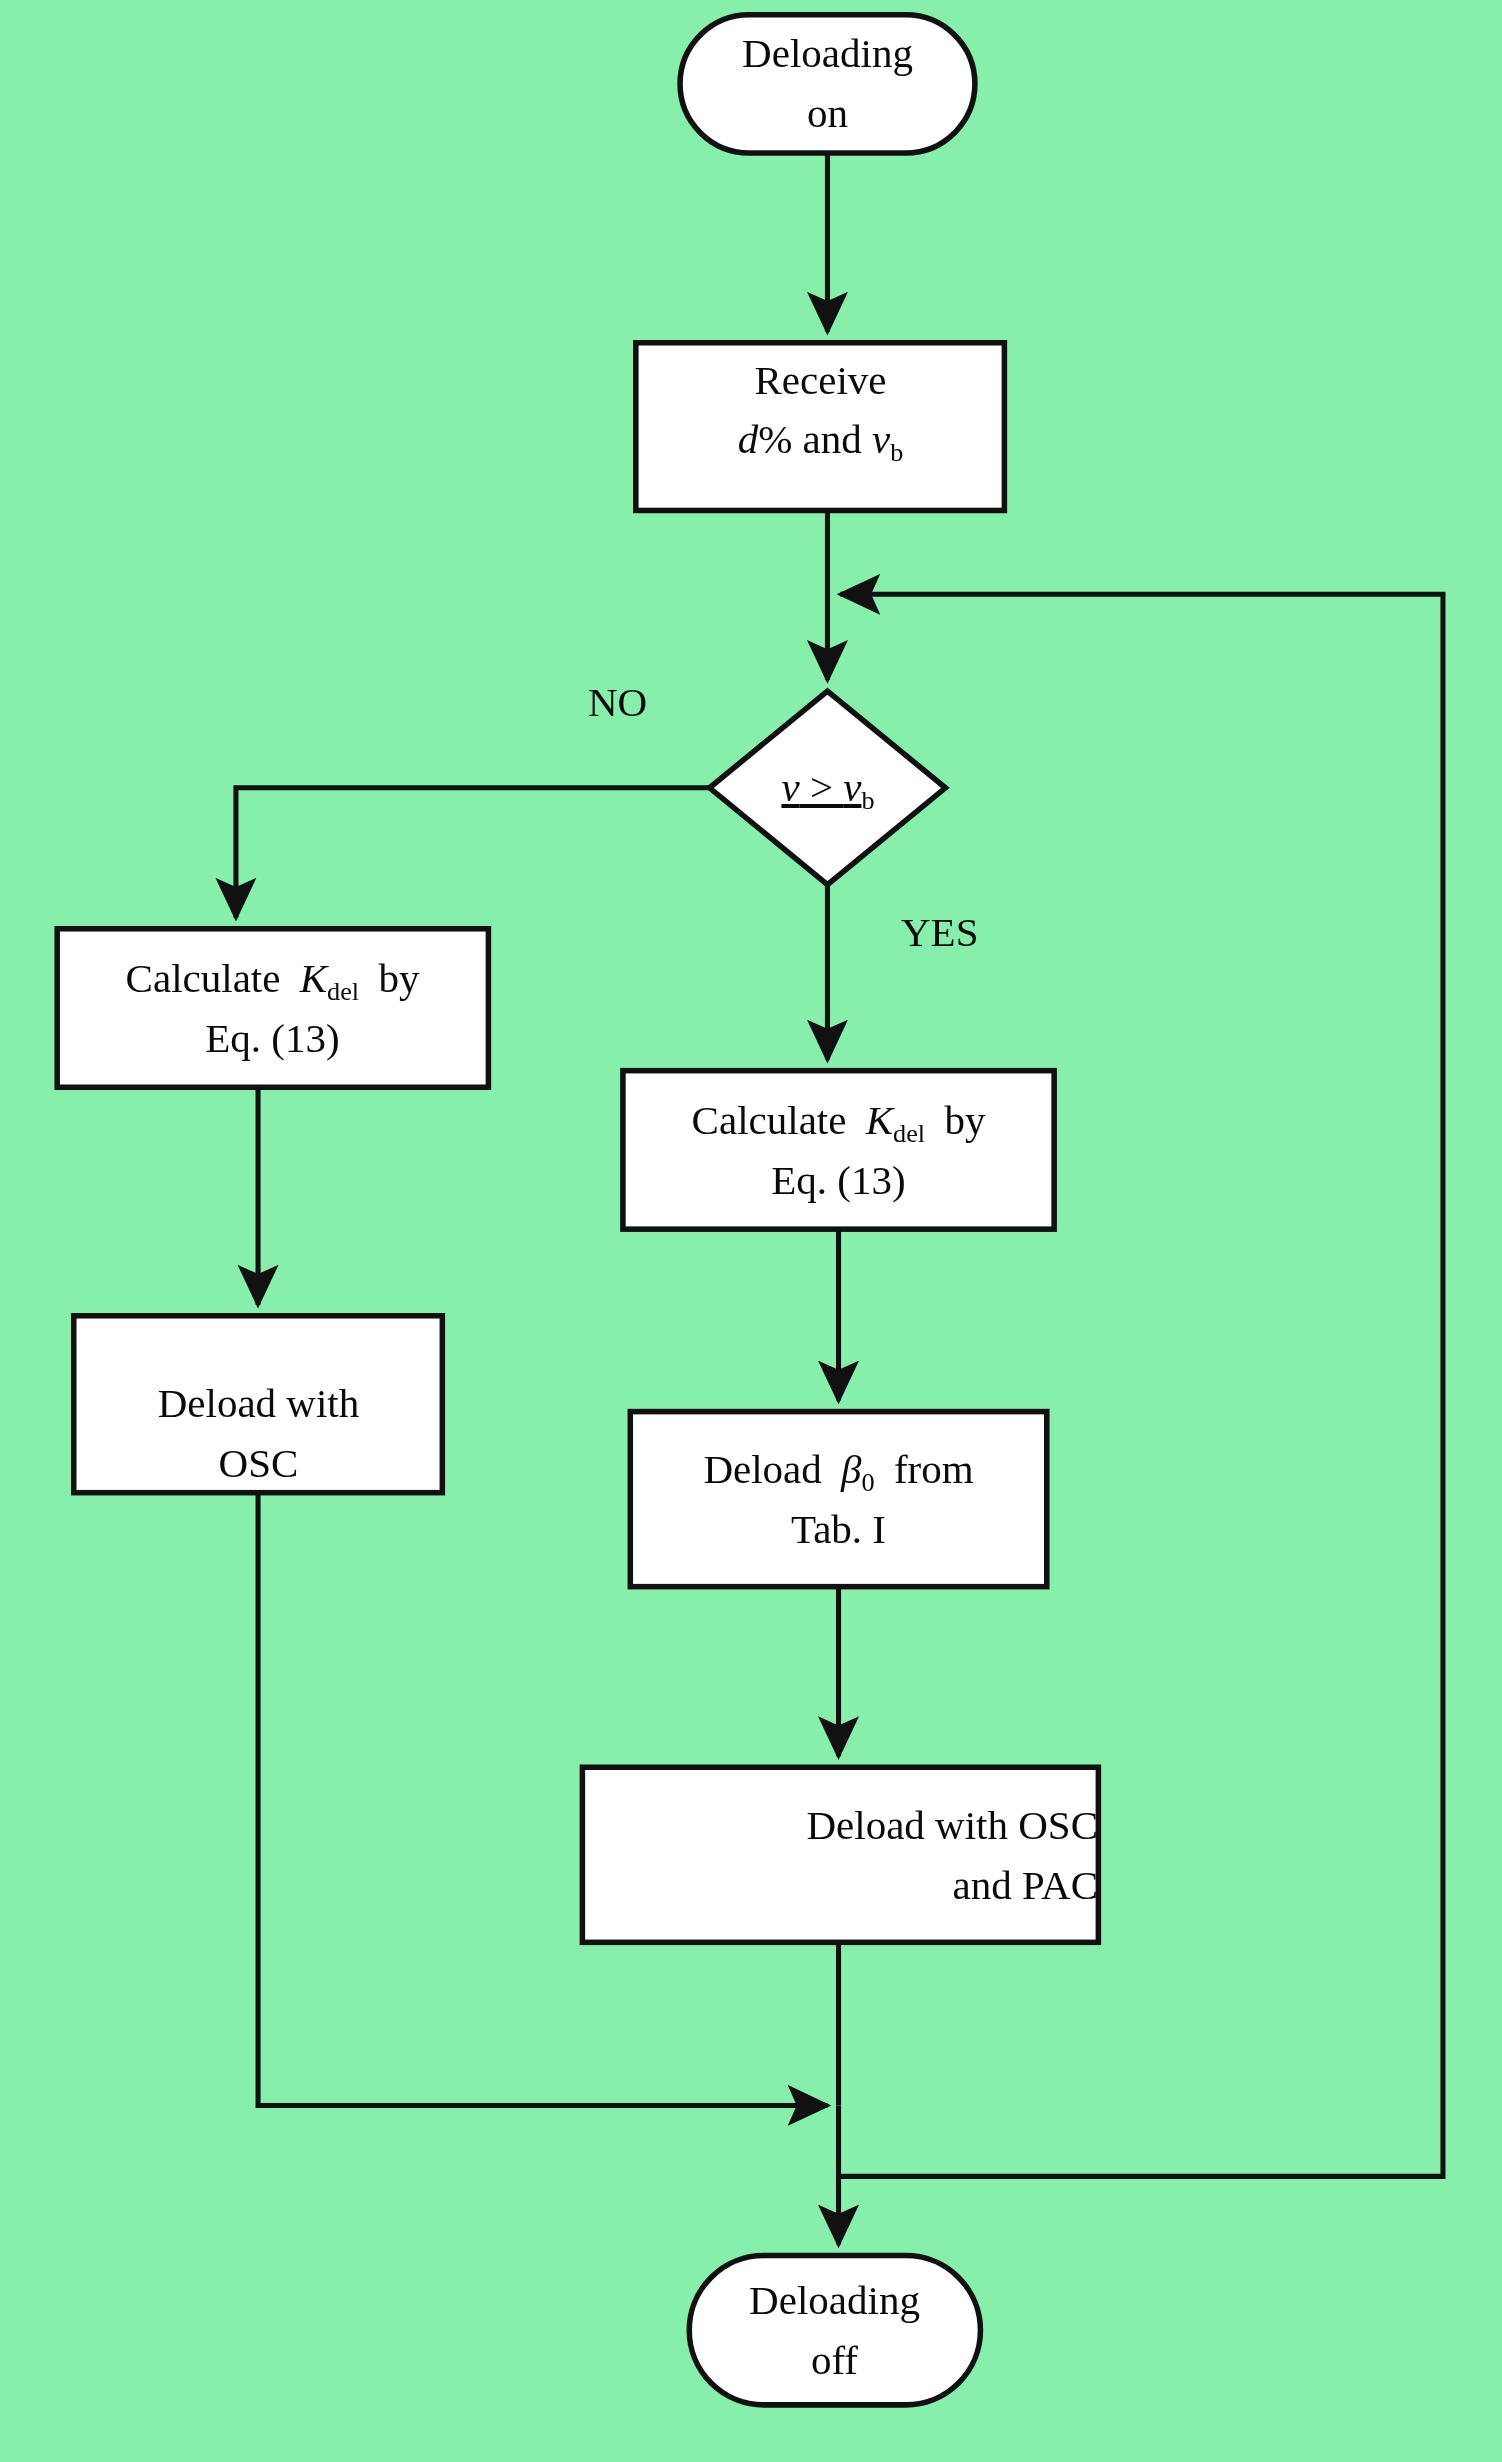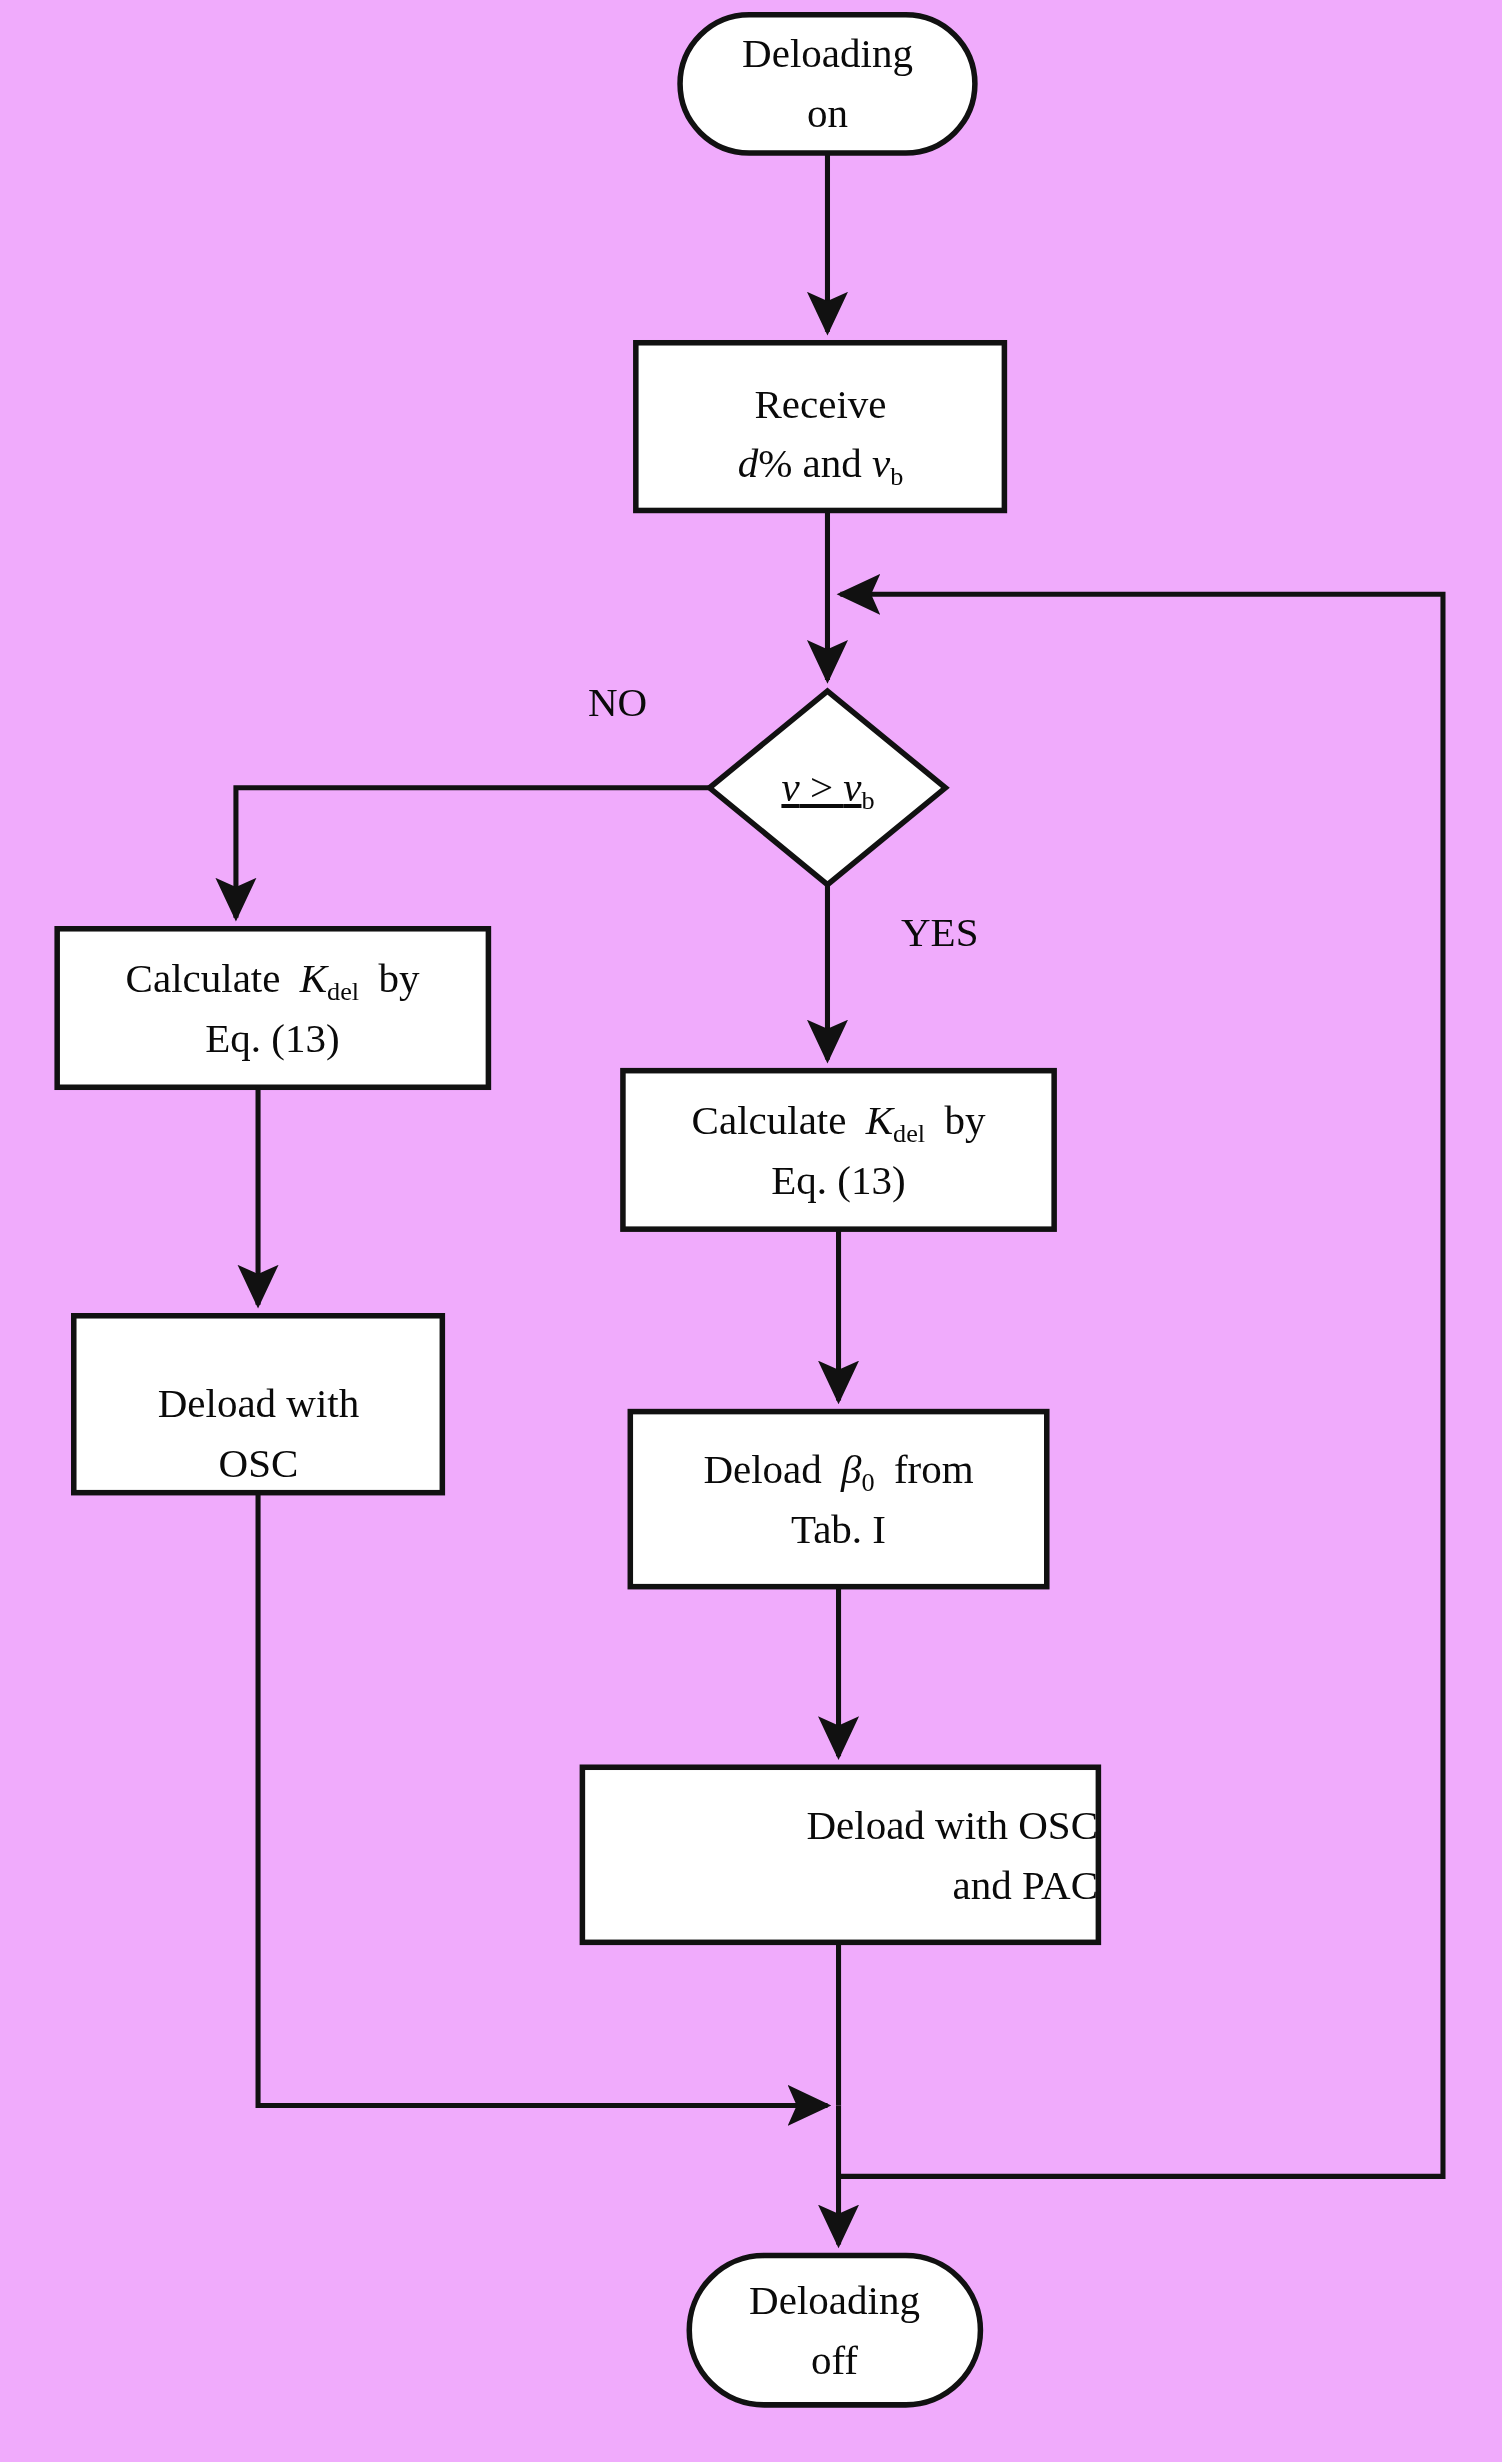--- a/index.html
+++ b/index.html
@@ -8,21 +8,21 @@
     padding: 0;
     background: #ffffff;
   }
   body {
     font-family: "Liberation Serif", "DejaVu Serif", serif;
   }
   #canvas {
     position: relative;
     width: 1502px;
     height: 2462px;
-    background: #f0abfc;
+    background: #86efac;
     overflow: hidden;
   }
   #flow-svg {
     position: absolute;
     left: 0;
     top: 0;
     width: 1502px;
     height: 2462px;
   }
   .node-label {
@@ -113,21 +113,21 @@
 
       <path d="M 910 2362 L 1566 2362 L 1566 645 L 912 645" marker-end="url(#arrow)"></path>
     </g>
   </svg>
 
   <div class="node-label" style="left:680px; top:14.7px; width:295px; height:138px;">
     <span class="ln">Deloading</span>
     <span class="ln">on</span>
   </div>
 
-  <div class="node-label" style="left:636px; top:350px; width:369px; height:168px;justify-content:center;">
+  <div class="node-label" style="left:636px; top:326px; width:369px; height:168px;justify-content:center;">
     <span class="ln">Receive</span>
     <span class="ln"><span class="it">d</span><span>% and </span><span class="it">v</span><sub>b</sub></span>
   </div>
 
   <div class="node-label" style="left:710px; top:691px; width:236px; height:194px;text-decoration:underline;">
     <span class="ln"><span class="it">v</span><span> &gt; </span><span class="it">v</span><sub>b</sub></span>
   </div>
 
   <div class="node-label" style="left:57px; top:929px; width:431px; height:159px;">
     <span class="ln"><span>Calculate </span><span class="gap"></span><span class="it">K</span><sub>del</sub><span class="gap"></span><span> by</span></span>

